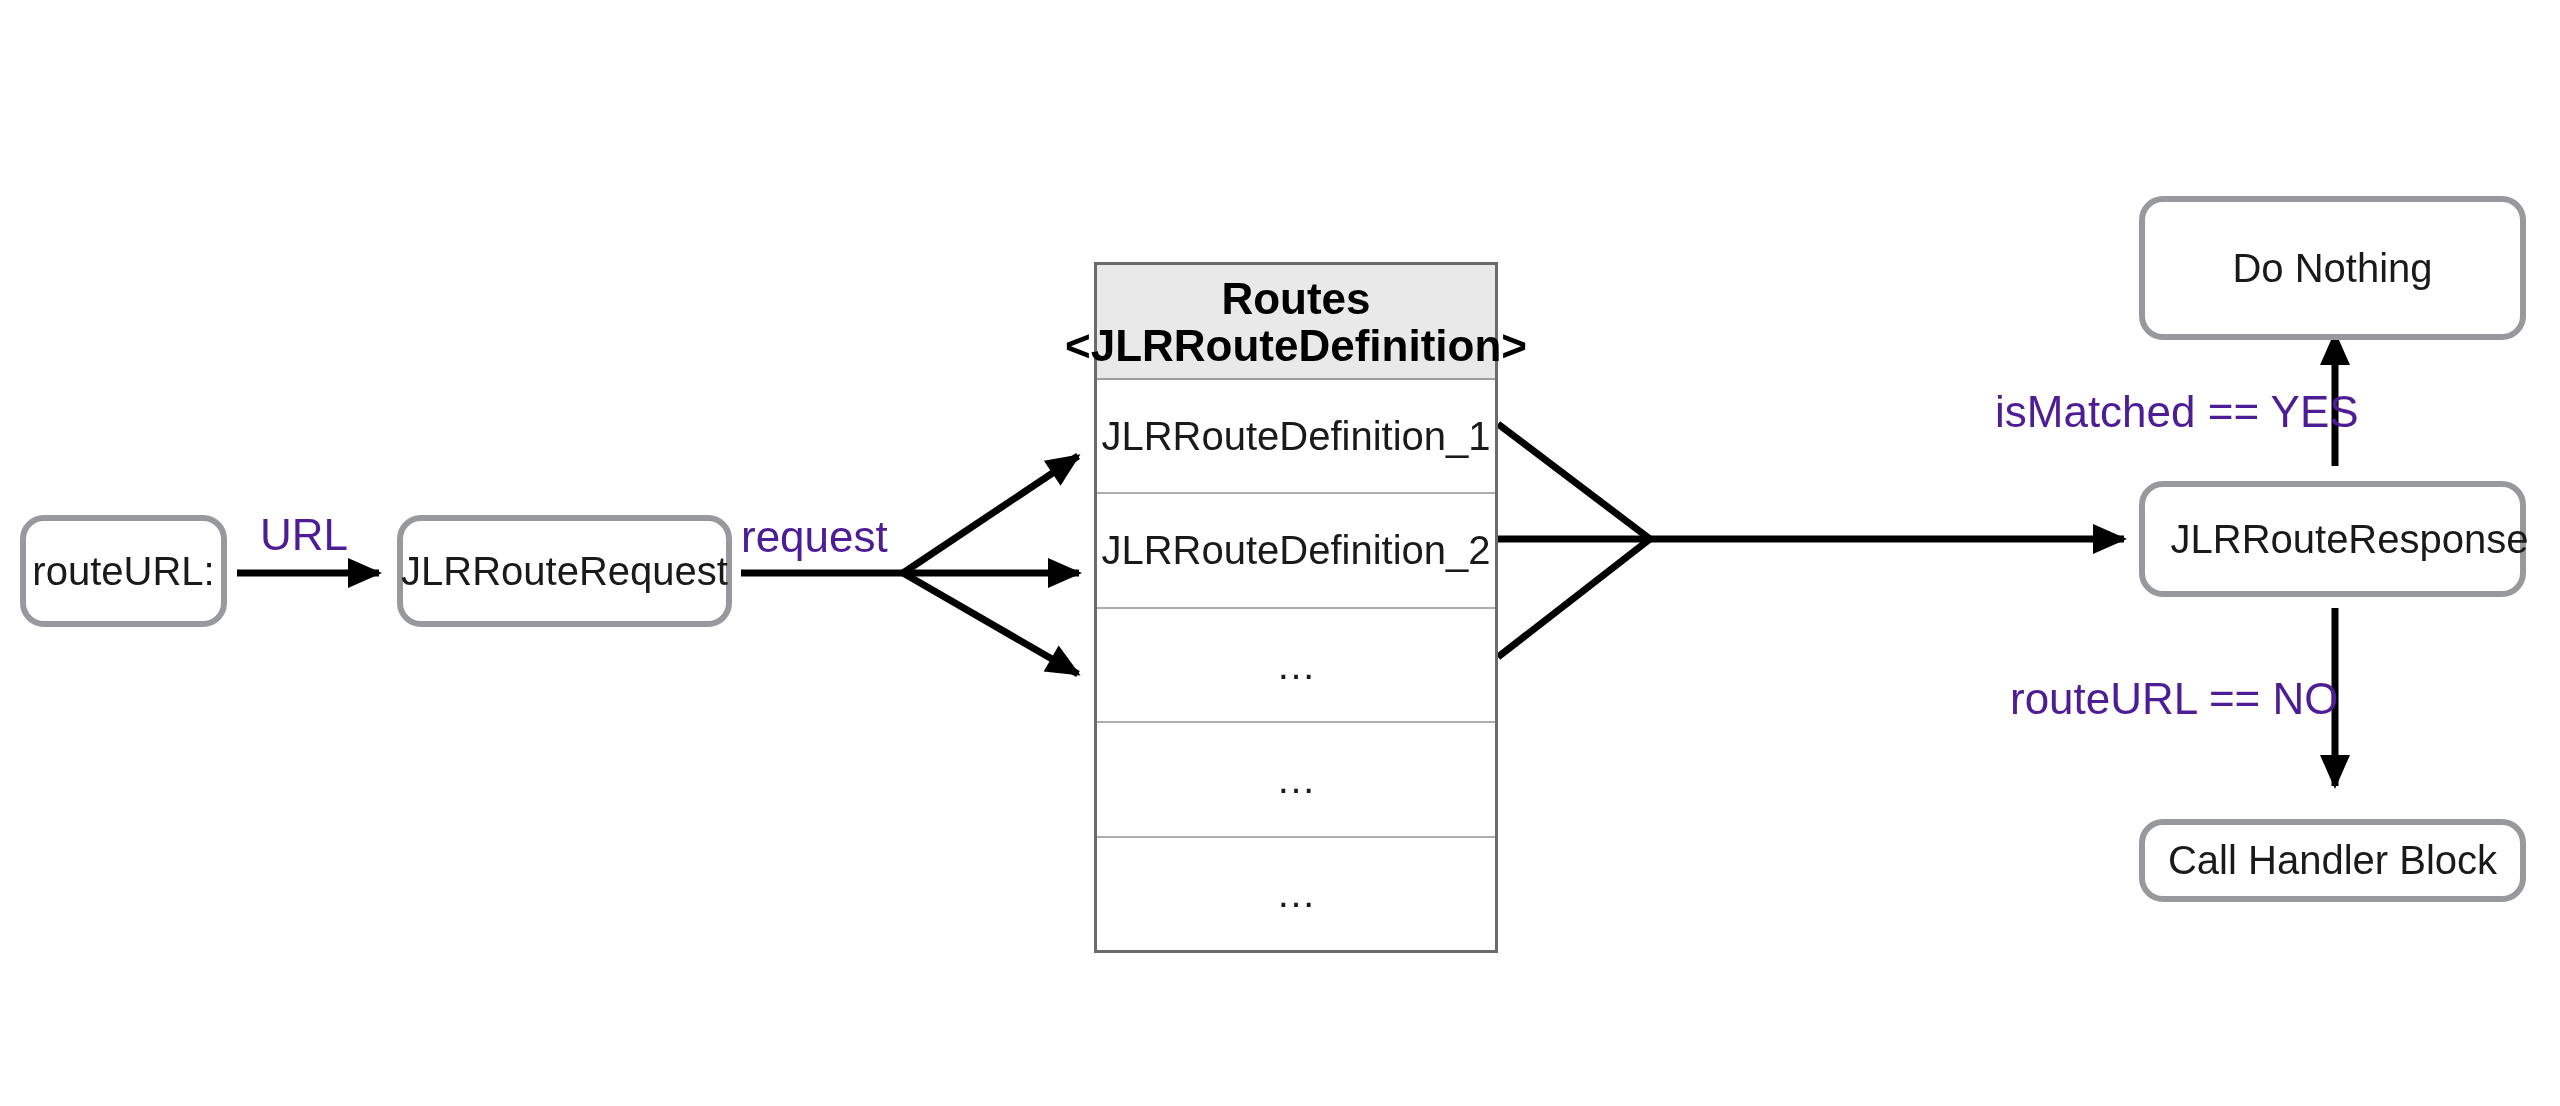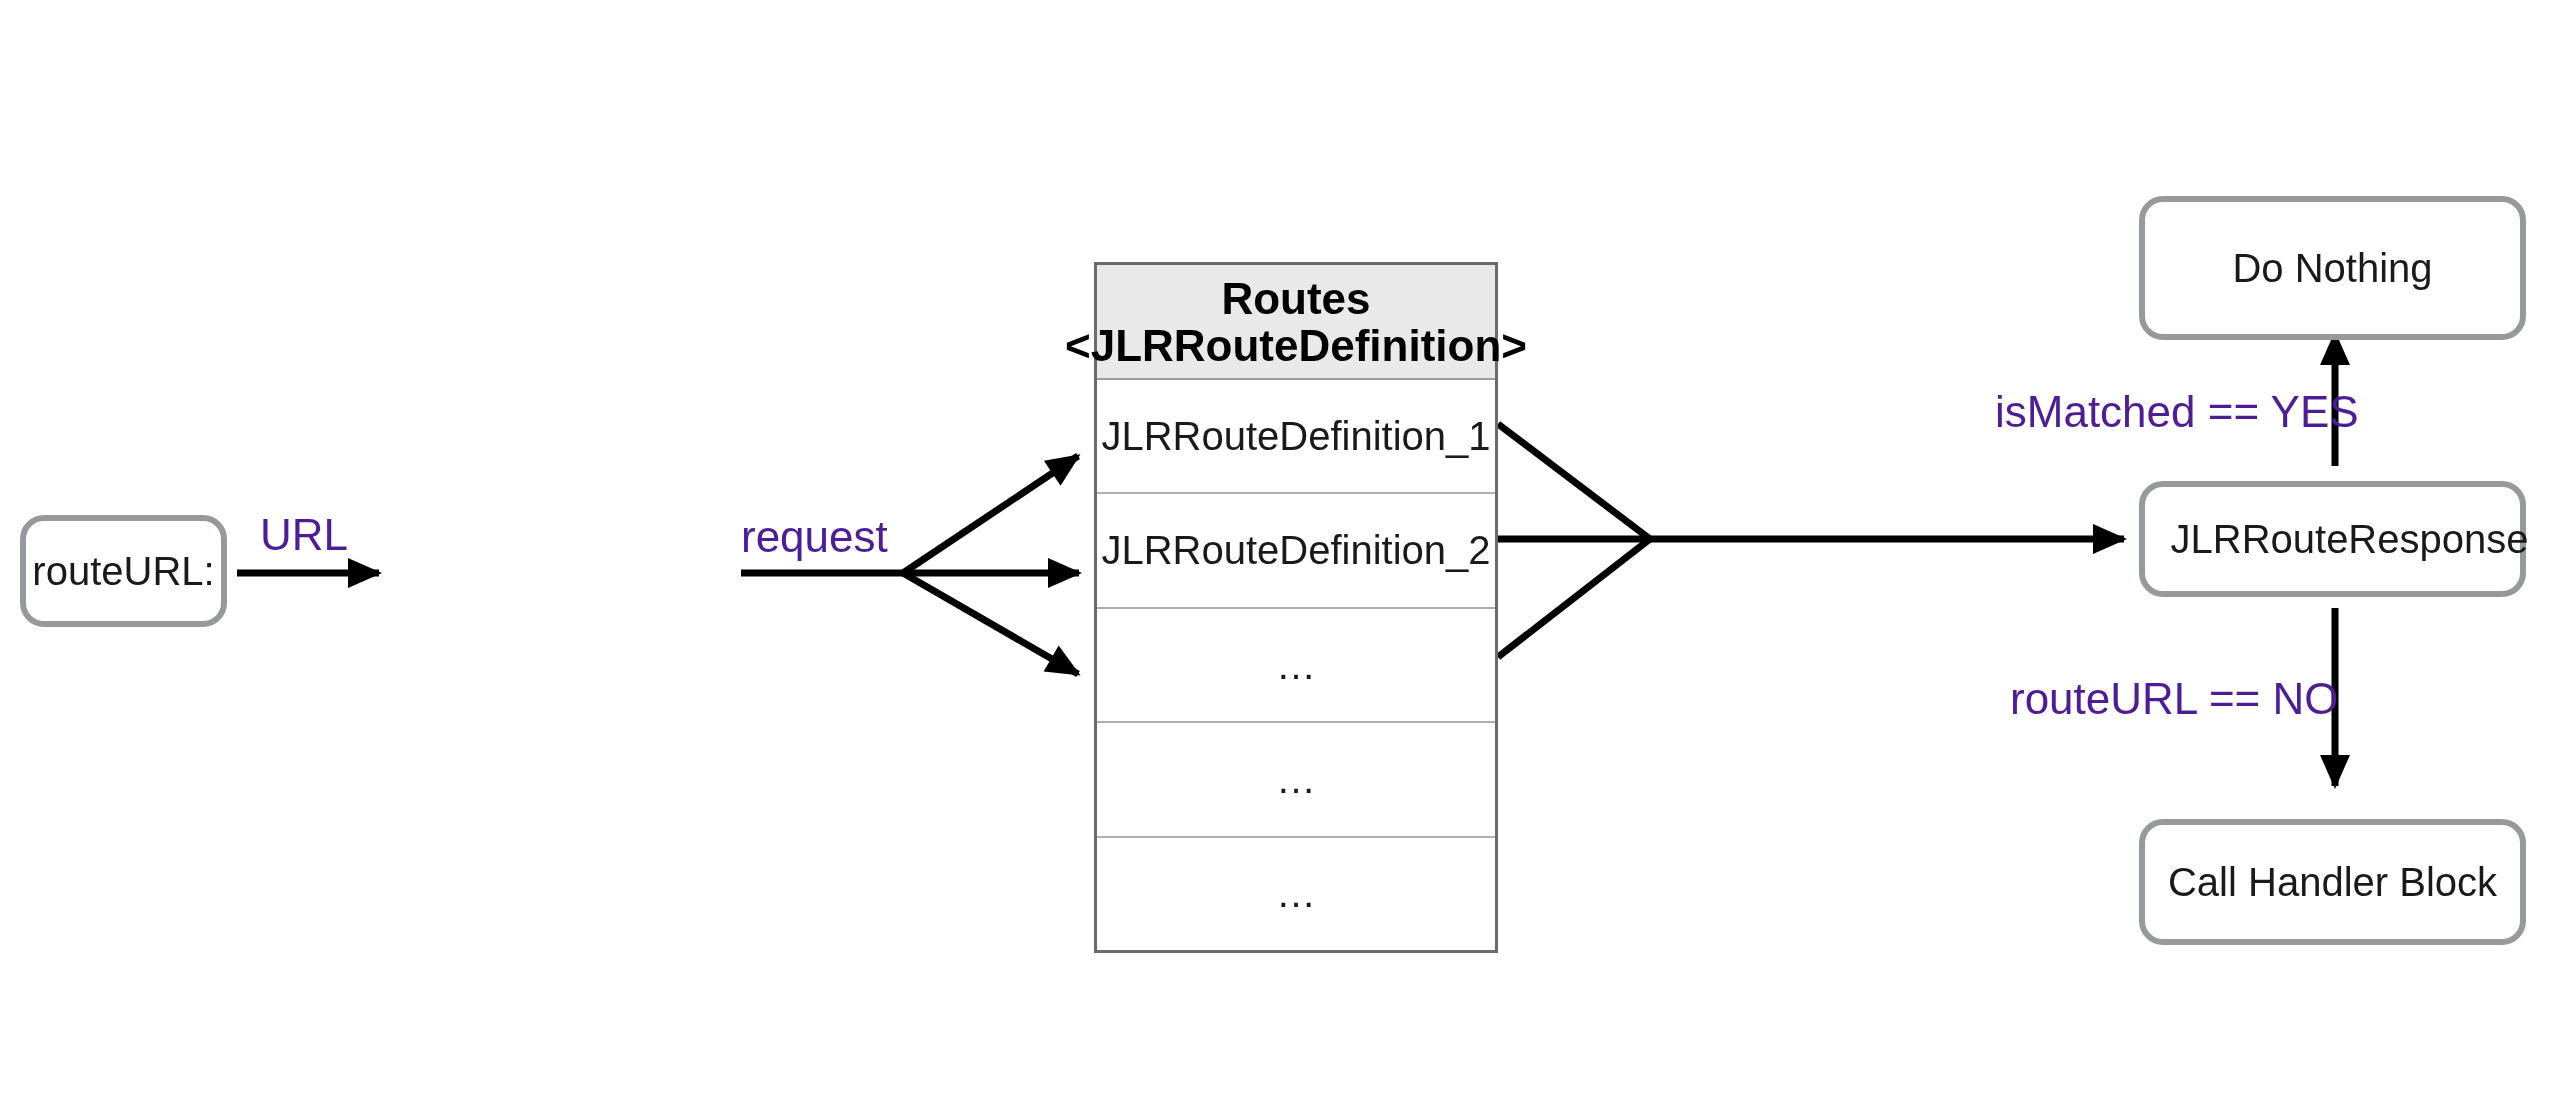--- a/index.html
+++ b/index.html
@@ -26,21 +26,21 @@
     border-radius:24px;
     background:#fff;
     display:flex;align-items:center;justify-content:center;
     font-size:40px;color:var(--node-text);
     white-space:nowrap;
   }
   .node-route-url      {left:20px;  top:515px; width:207px; height:112px;}
   .node-route-request  {left:397px; top:515px; width:335px; height:112px;}
   .node-do-nothing     {left:2139px;top:196px; width:387px; height:144px;}
   .node-route-response {left:2139px;top:481px; width:387px; height:116px;padding-left:34px;}
-  .node-call-handler   {left:2139px;top:819px; width:387px; height:126px;}
+  .node-call-handler   {left:2139px;top:819px; width:387px; height:83px;}
 
   .edge-label{
     position:absolute;
     font-size:44px;color:#4c1d95;
     line-height:1.05;white-space:nowrap;
   }
   .lbl-url    {left:239px; top:512px; width:130px; text-align:center;}
   .lbl-request{left:741px; top:514px; width:130px; text-align:center;}
   .lbl-rrfr   {left:1682px;top:490px; width:440px; text-align:right;}
   .lbl-yes    {left:1995px;top:389px; width:300px; text-align:right;}
@@ -91,20 +91,23 @@
     <line x1="1648" y1="539" x2="2124" y2="539" marker-end="url(#ah)"></line>
 
     <line x1="2335" y1="466" x2="2335" y2="334" marker-end="url(#ah)"></line>
     <line x1="2335" y1="608" x2="2335" y2="786" marker-end="url(#ah)"></line>
   </svg>
 
   <div class="node node-route-url">
     <span>routeURL:</span>
   </div>
 
+  <div class="node node-route-request">
+    <span>JLRRouteRequest</span>
+  </div>
 
   <div class="edge-label lbl-url">URL</div>
 
   <div class="edge-label lbl-request">request</div>
 
   <div class="routes-table">
     <div class="routes-header">
       <div>Routes</div>
       <div>&lt;JLRRouteDefinition&gt;</div>
     </div>

